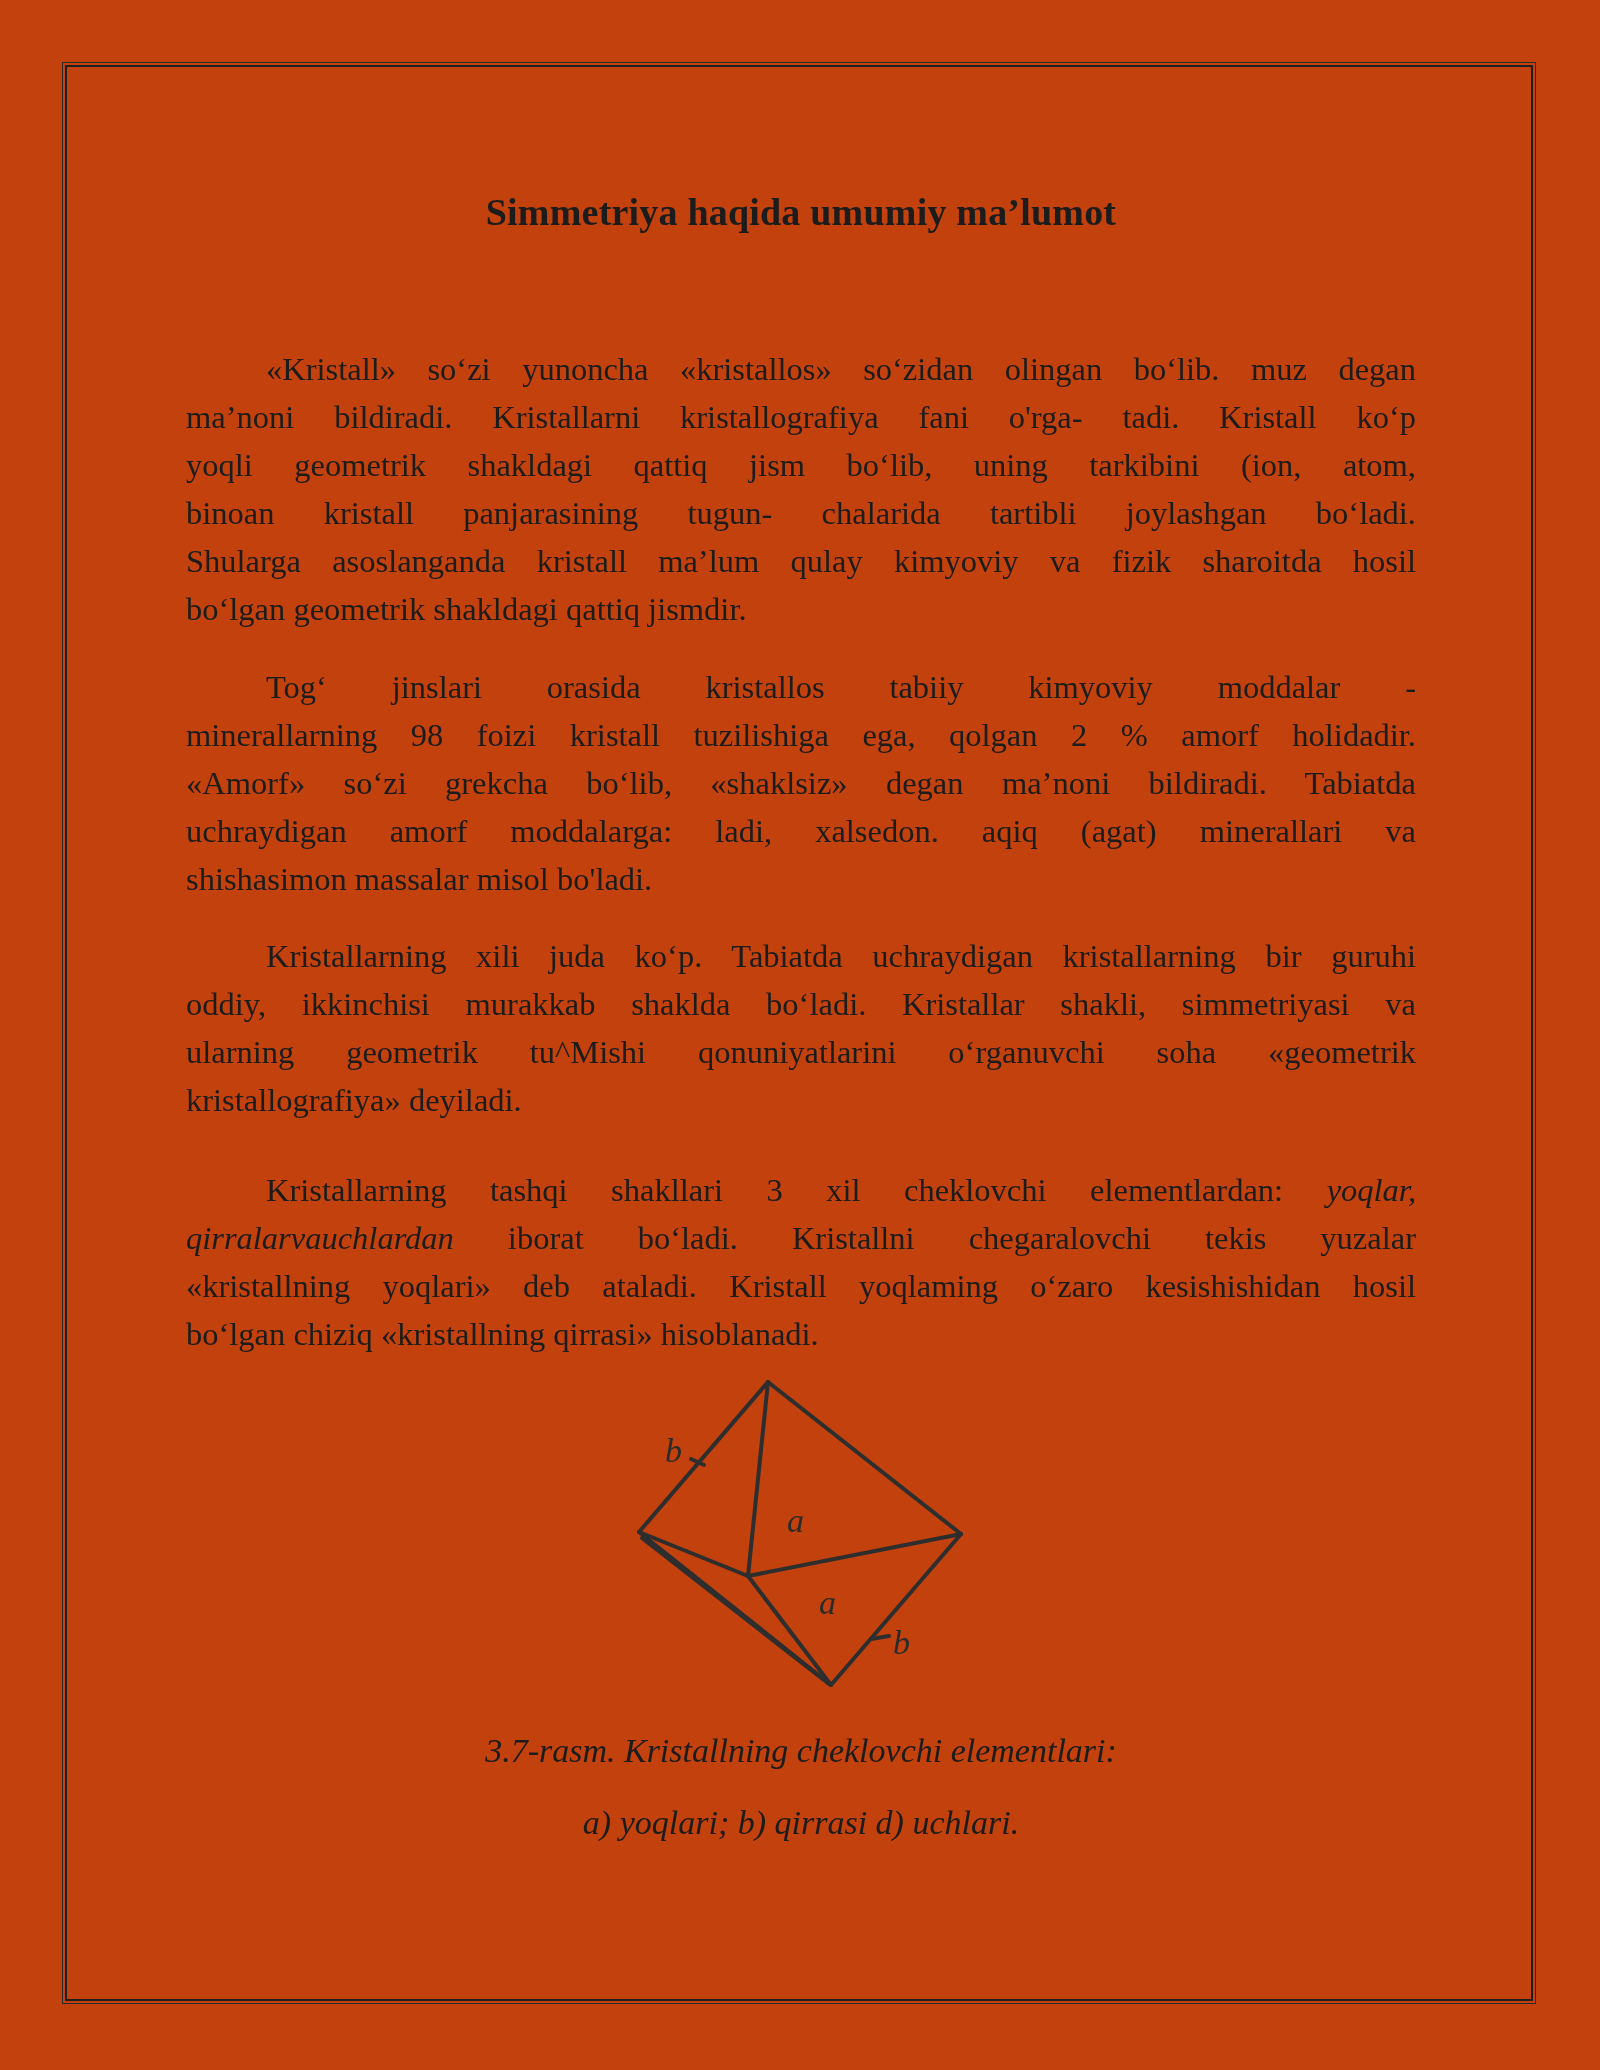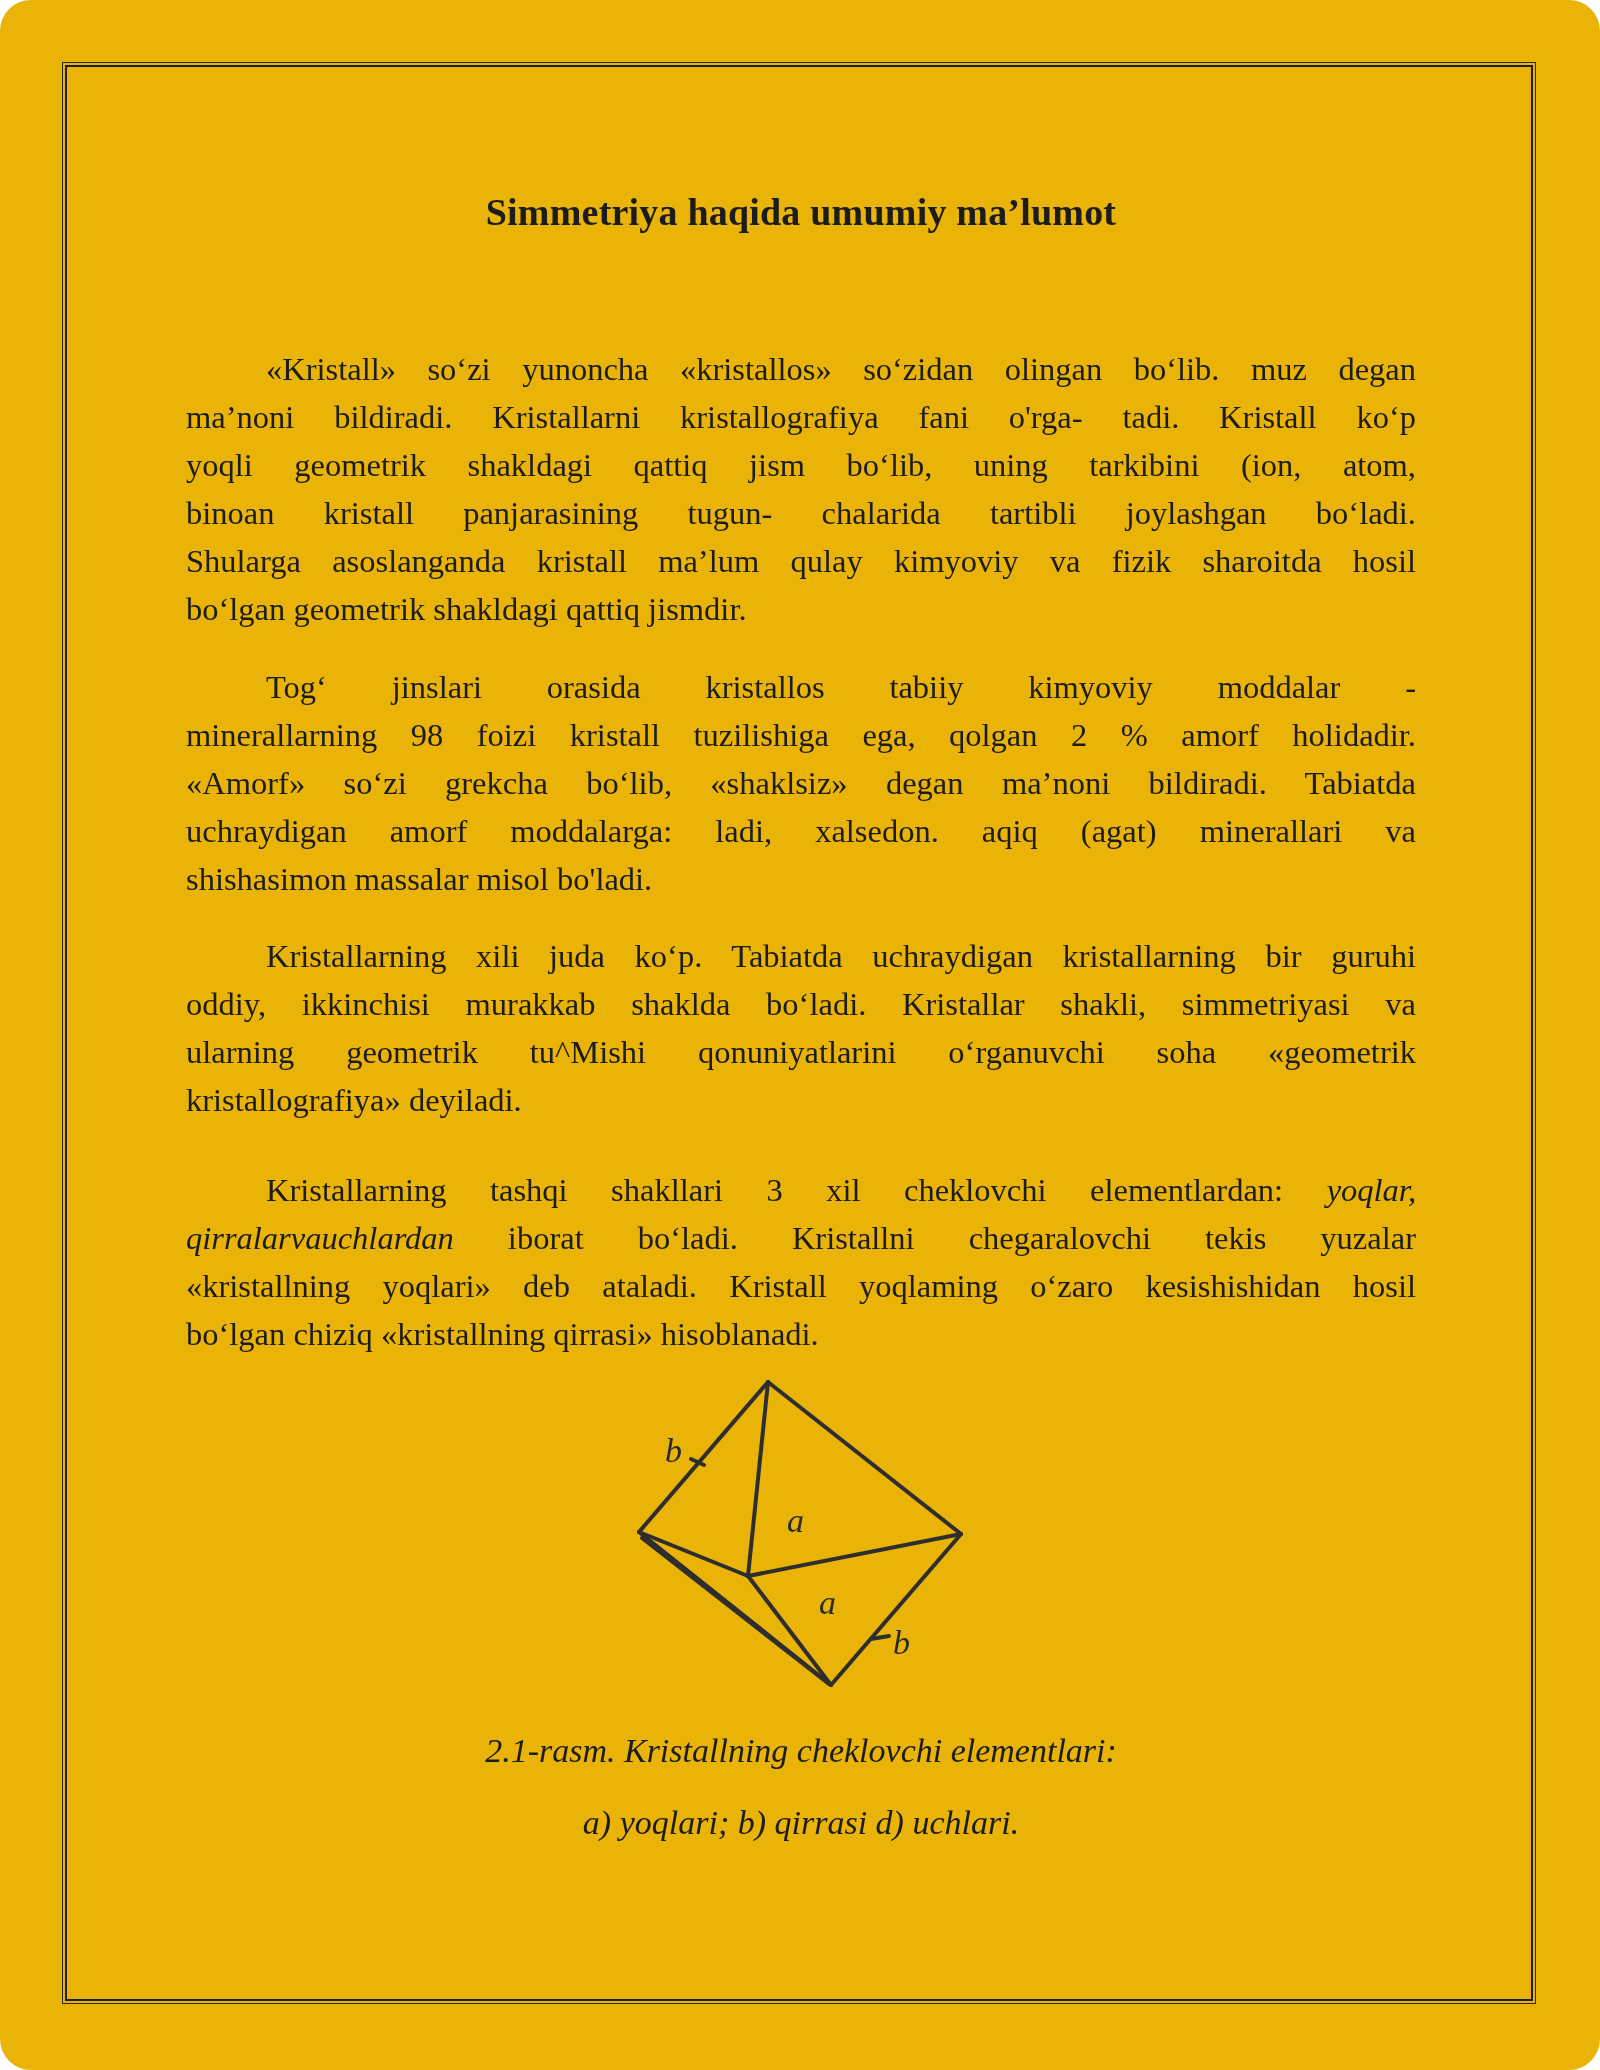--- a/index.html
+++ b/index.html
@@ -1,21 +1,20 @@
 <!DOCTYPE html>
 <html><head>
 <meta charset="utf-8">
 <style>
   html,body { margin:0; padding:0; background:#ffffff; }
   .page {
     position:relative; width:1600px; height:2070px;
-    background:#eab308; overflow:hidden;
+    background:#c2410c; overflow:hidden;
     font-family:"Liberation Serif","DejaVu Serif",serif;
     color:#1c1c1c;
-    border-radius:31px;
   }
   .page-border {
     position:absolute; left:62px; top:62px; width:1472px; height:1940px;
     border:1px solid #2a2a2a;
   }
   .page-border-inner {
     position:absolute; inset:2px; border:2px solid #1f1f1f;
   }
   .content {
     position:absolute; left:186px; top:0; width:1230px;
@@ -101,16 +100,16 @@
           <line x1="100" y1="97" x2="113" y2="103"></line>
           <line x1="280" y1="277" x2="298" y2="274"></line>
         </g>
         <text class="fig-label" x="74" y="100">b</text>
         <text class="fig-label" x="196" y="170">a</text>
         <text class="fig-label" x="228" y="252">a</text>
         <text class="fig-label" x="302" y="292">b</text>
       </svg>
     </div>
 
-    <div class="caption l1">2.1-rasm. Kristallning cheklovchi elementlari:</div>
+    <div class="caption l1">3.7-rasm. Kristallning cheklovchi elementlari:</div>
     <div class="caption l2">a) yoqlari; b) qirrasi d) uchlari.</div>
   </div>
 </div>
 
 </body></html>

